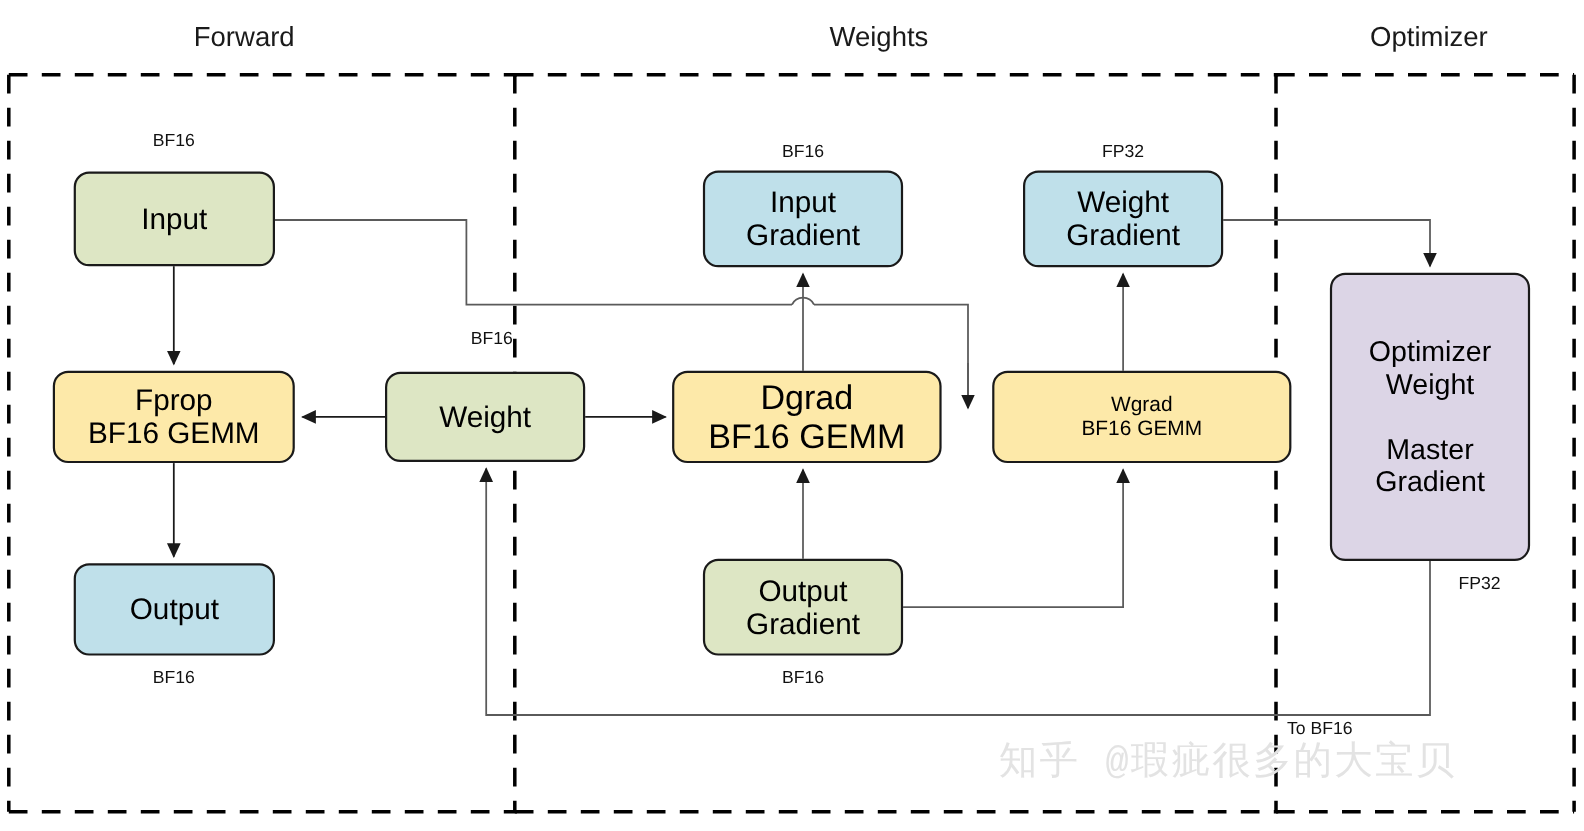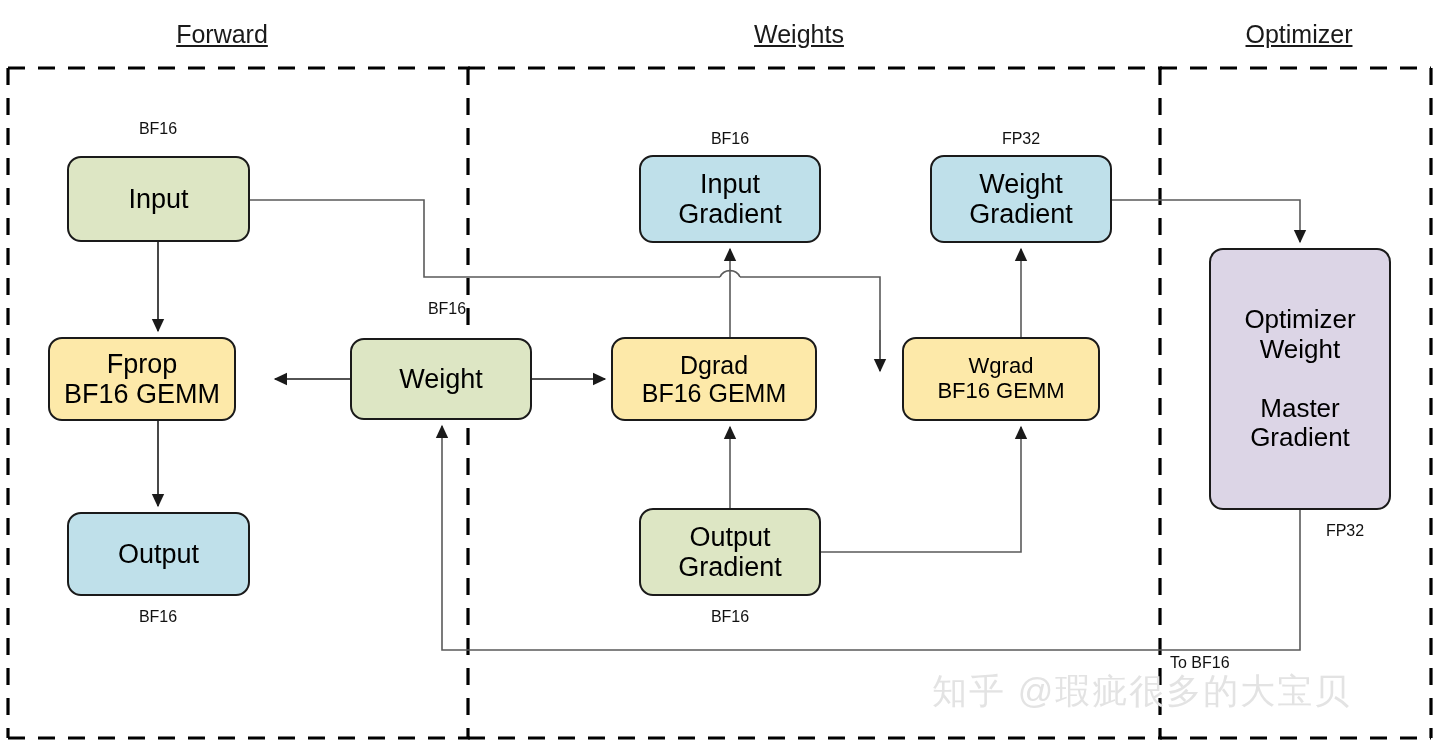--- a/index.html
+++ b/index.html
@@ -2,36 +2,36 @@
 <html><head>
 <meta charset="utf-8">
 <style>
   html,body{margin:0;padding:0;background:#ffffff;}
   body{width:1440px;height:755px;position:relative;overflow:hidden;
        font-family:"Liberation Sans","DejaVu Sans",sans-serif;color:#000;}
   #canvas{position:absolute;inset:0;width:1440px;height:755px;}
   svg.layer{position:absolute;left:0;top:0;width:1440px;height:755px;pointer-events:none;}
 
   .phase-title{position:absolute;font-size:25px;color:#1a1a1a;text-align:center;
-               white-space:nowrap;transform:translateX(-50%);text-decoration:underline;}
+               white-space:nowrap;transform:translateX(-50%);}
 
   .node{position:absolute;box-sizing:border-box;border:2px solid #1a1a1a;
         border-radius:14px;display:flex;flex-direction:column;align-items:center;
         justify-content:center;text-align:center;line-height:1.13;color:#000;}
   .node .ln{display:block;white-space:nowrap;}
 
   .n-green{background:#dde6c4;}
   .n-blue{background:#bfe0ea;}
   .n-yellow{background:#fde9a9;}
   .n-purple{background:#dcd5e6;}
 
   .tag{position:absolute;font-size:16px;color:#111;white-space:nowrap;}
 
   .watermark{position:absolute;white-space:nowrap;color:#e3e3e3;
-             font-family:Liberation Sans, sans-serif;font-size:35px;letter-spacing:2px;margin-left:24px;}
+             font-family:Liberation Mono, monospace;font-size:35px;letter-spacing:2px;}
 </style>
 </head>
 <body>
 
 <div id="canvas">
 
   <svg class="layer" viewBox="0 0 1440 755">
     <defs>
       <marker id="ah" markerWidth="9" markerHeight="9" refX="7.6" refY="4.5" orient="auto" markerUnits="strokeWidth">
         <path d="M0,0.6 L8.4,4.5 L0,8.4 z" fill="#1a1a1a"></path>
@@ -84,54 +84,54 @@
   </svg>
 
   <div class="phase-title" style="left:222px;top:20px;">Forward</div>
   <div class="phase-title" style="left:799px;top:20px;">Weights</div>
   <div class="phase-title" style="left:1299px;top:20px;">Optimizer</div>
 
   <div class="node n-green" style="left:67px;top:156px;width:183px;height:86px;font-size:27px;">
     <span class="ln">Input</span>
   </div>
 
-  <div class="node n-yellow" style="left:48px;top:337px;width:188px;height:84px;font-size:27px;">
+  <div class="node n-yellow" style="left:48px;top:337px;width:220px;height:84px;font-size:27px;">
     <span class="ln">Fprop</span>
     <span class="ln">BF16 GEMM</span>
   </div>
 
   <div class="node n-blue" style="left:67px;top:512px;width:183px;height:84px;font-size:27px;">
     <span class="ln">Output</span>
   </div>
 
   <div class="node n-green" style="left:350px;top:338px;width:182px;height:82px;font-size:27px;">
     <span class="ln">Weight</span>
   </div>
 
   <div class="node n-blue" style="left:639px;top:155px;width:182px;height:88px;font-size:27px;">
     <span class="ln">Input</span>
     <span class="ln">Gradient</span>
   </div>
 
-  <div class="node n-yellow" style="left:611px;top:337px;width:206px;height:84px;font-size:25px;">
+  <div class="node n-yellow" style="left:611px;top:337px;width:245px;height:84px;font-size:31px;">
     <span class="ln">Dgrad</span>
     <span class="ln">BF16 GEMM</span>
   </div>
 
   <div class="node n-green" style="left:639px;top:508px;width:182px;height:88px;font-size:27px;">
     <span class="ln">Output</span>
     <span class="ln">Gradient</span>
   </div>
 
   <div class="node n-blue" style="left:930px;top:155px;width:182px;height:88px;font-size:27px;">
     <span class="ln">Weight</span>
     <span class="ln">Gradient</span>
   </div>
 
-  <div class="node n-yellow" style="left:902px;top:337px;width:198px;height:84px;font-size:22px;">
+  <div class="node n-yellow" style="left:902px;top:337px;width:272px;height:84px;font-size:19px;">
     <span class="ln">Wgrad</span>
     <span class="ln">BF16 GEMM</span>
   </div>
 
   <div class="node n-purple" style="left:1209px;top:248px;width:182px;height:262px;font-size:26px;">
     <span class="ln">Optimizer</span>
     <span class="ln">Weight</span>
     <span class="ln" style="height:30px;"></span>
     <span class="ln">Master</span>
     <span class="ln">Gradient</span>

